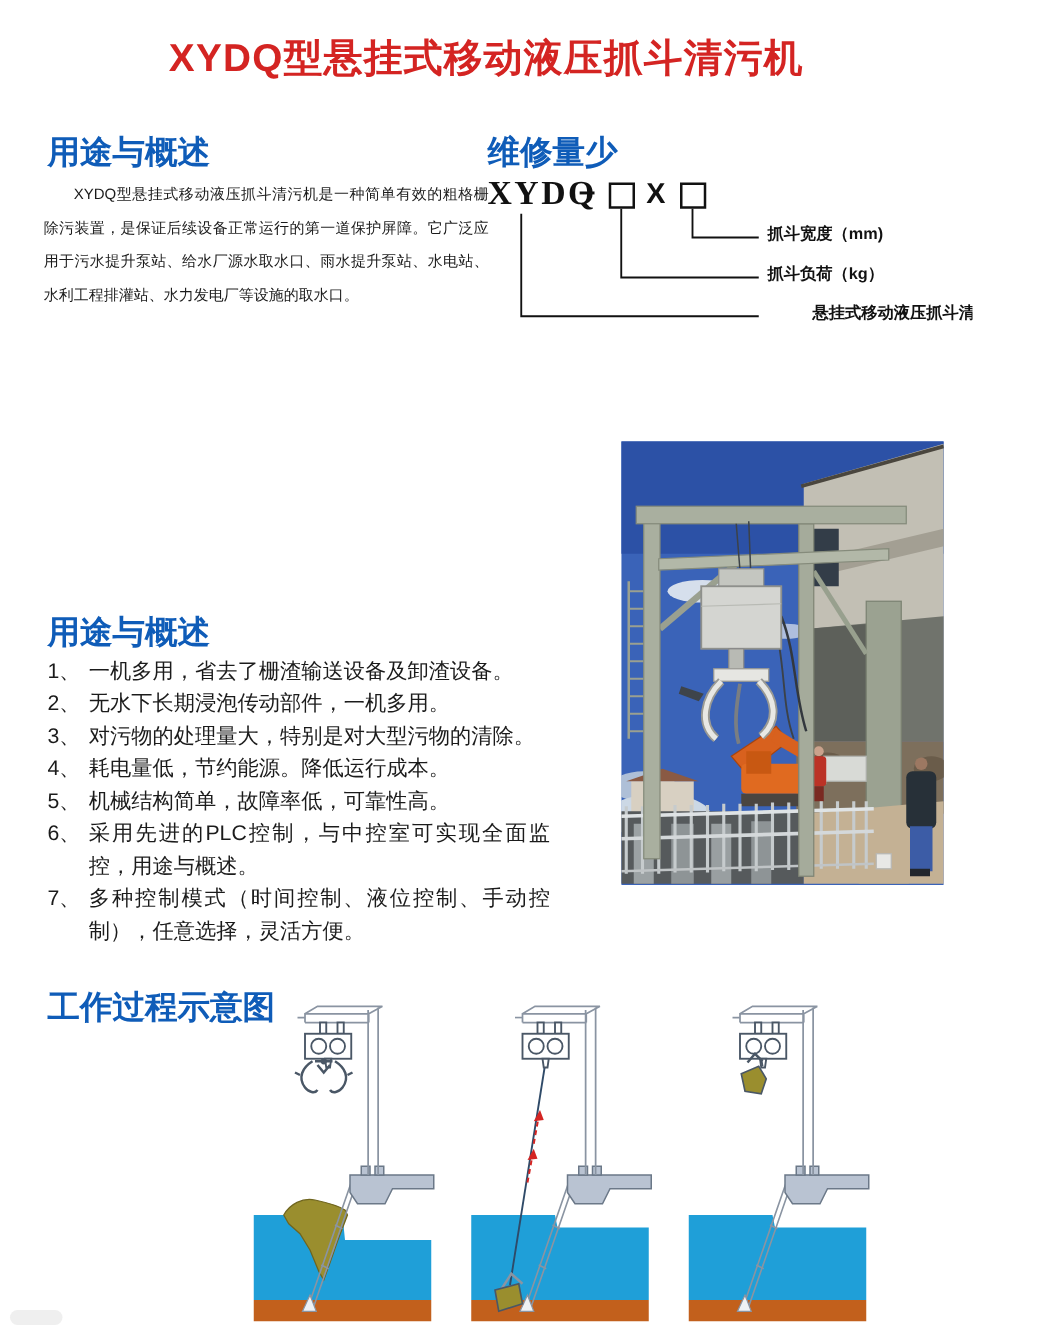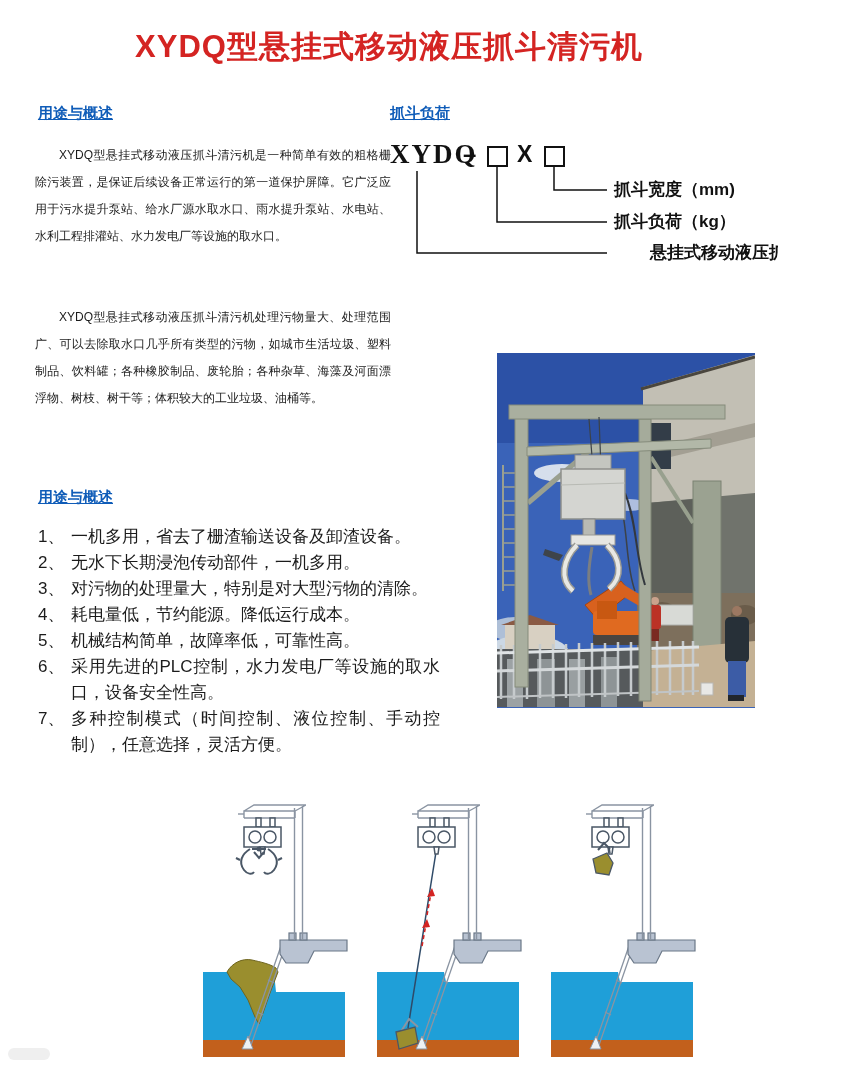--- a/index.html
+++ b/index.html
@@ -5,36 +5,35 @@
   html,body{margin:0;padding:0;background:#ffffff;}
   .page{
     position:relative;width:778px;height:1070px;background:#fff;overflow:hidden;
     font-family:"Liberation Sans","DejaVu Sans",sans-serif;color:#1b1b1b;
   }
   .title{
     position:absolute;left:0;top:26px;width:100%;text-align:center;
     font-size:31px;font-weight:bold;letter-spacing:1px;color:var(--title-red,#d42422);
   }
   .h2{
-    position:absolute;font-size:15px;font-weight:bold;color:var(--heading-blue,#0f5cb8);
+    position:absolute;font-size:26px;font-weight:bold;color:var(--heading-blue,#0f5cb8);
     white-space:nowrap;
-    text-decoration:underline;
   }
   .para{
     position:absolute;left:35px;width:356px;font-size:12px;line-height:27px;
     text-align:justify;text-indent:2em;
   }
   .features{position:absolute;left:38px;top:524px;width:402px;font-size:17px;line-height:26px;}
   .feat{display:flex;}
   .feat .num{flex:0 0 33px;}
   .feat .txt{flex:1;text-align:justify;}
   
   .mcode{position:absolute;font-weight:bold;color:#111;}
   .mbox{position:absolute;width:17px;height:17px;border:2px solid #111;background:#fff;}
-  .mlabel{position:absolute;left:614px;font-size:17px;font-weight:bold;white-space:nowrap;color:#111;}
+  .mlabel{position:absolute;left:614px;font-size:13px;font-weight:bold;white-space:nowrap;color:#111;}
   .abs-svg{position:absolute;}
   .smudge{position:absolute;left:8px;top:1048px;width:42px;height:12px;background:#c9c9c9;
     opacity:.3;border-radius:6px;}
   
   .fl{stroke:var(--line-grey,#8a94a2);stroke-width:1.4;fill:none;}
   .tbox{stroke:#4a5766;stroke-width:1.5;fill:#fff;}
   .mech{fill:var(--machine-grey,#b9c3d2);stroke:#6b7888;stroke-width:1.2;}
   .water{fill:var(--water-blue,#1f9fd8);}
   .ground{fill:var(--ground-orange,#c2601c);}
   .debris{fill:var(--debris-olive,#9a8e2e);stroke:#6f651f;stroke-width:1;}
@@ -48,21 +47,20 @@
 </style>
 </head>
 <body>
 
 <div class="page">
 
   <div class="title">XYDQ型悬挂式移动液压抓斗清污机</div>
 
   <div class="h2" style="left:38px;top:104px;">用途与概述</div>
   <div class="para" style="top:142px;">XYDQ型悬挂式移动液压抓斗清污机是一种简单有效的粗格栅除污装置，是保证后续设备正常运行的第一道保护屏障。它广泛应用于污水提升泵站、给水厂源水取水口、雨水提升泵站、水电站、水利工程排灌站、水力发电厂等设施的取水口。</div>
-  <div class="para" style="top:304px;">XYDQ型悬挂式移动液压抓斗清污机处理污物量大、处理范围广、可以去除取水口几乎所有类型的污物，如城市生活垃圾、塑料制品、饮料罐；各种橡胶制品、废轮胎；各种杂草、海藻及河面漂浮物、树枝、树干等；体积较大的工业垃圾、油桶等。</div>
 
   <div class="h2" style="left:38px;top:488px;">用途与概述</div>
   <div class="features">
     <div class="feat">
       <span class="num">1、</span>
       <span class="txt">一机多用，省去了栅渣输送设备及卸渣设备。</span>
     </div>
     <div class="feat">
       <span class="num">2、</span>
       <span class="txt">无水下长期浸泡传动部件，一机多用。</span>
@@ -74,29 +72,29 @@
     <div class="feat">
       <span class="num">4、</span>
       <span class="txt">耗电量低，节约能源。降低运行成本。</span>
     </div>
     <div class="feat">
       <span class="num">5、</span>
       <span class="txt">机械结构简单，故障率低，可靠性高。</span>
     </div>
     <div class="feat">
       <span class="num">6、</span>
-      <span class="txt">采用先进的PLC控制，水力发电厂等设施的取水口，设备安全性高。</span>
+      <span class="txt">采用先进的PLC控制，与中控室可实现全面监控，用途与概述。</span>
     </div>
     <div class="feat">
       <span class="num">7、</span>
       <span class="txt">多种控制模式（时间控制、液位控制、手动控制），任意选择，灵活方便。</span>
     </div>
   </div>
 
-  <div class="h2" style="left:390px;top:104px;">抓斗负荷</div>
+  <div class="h2" style="left:390px;top:104px;">维修量少</div>
   <span class="mcode" style="left:390px;top:139px;font-size:27px;letter-spacing:2px;font-family:Liberation Serif, serif;">XYDQ</span>
   <span class="mcode" style="left:463px;top:140px;font-size:24px;">–</span>
   <span class="mbox" style="left:487px;top:146px;"></span>
   <span class="mcode" style="left:517px;top:141px;font-size:23px;">X</span>
   <span class="mbox" style="left:544px;top:146px;"></span>
 
   <svg class="abs-svg" style="left:390px;top:135px;" width="230" height="130" viewBox="0 0 230 130">
     <path class="mline" d="M164,32 V55 H217"></path>
     <path class="mline" d="M107,32 V87 H217"></path>
     <path class="mline" d="M27,36 V118 H217"></path>
@@ -199,20 +197,21 @@
       <rect x="74" y="182" width="44" height="10" fill="#e6e6e2" stroke="#9a9a94"></rect>
       <polygon points="48,196 66,202 62,208 46,202" fill="#3e444a"></polygon>
       <path d="M80,192 C66,206 62,226 76,238" stroke="#9a9a94" stroke-width="7" fill="none"></path>
       <path d="M80,192 C66,206 62,226 76,238" stroke="#e8e8e4" stroke-width="4" fill="none"></path>
       <path d="M110,192 C124,206 126,224 112,236" stroke="#9a9a94" stroke-width="7" fill="none"></path>
       <path d="M110,192 C124,206 126,224 112,236" stroke="#e8e8e4" stroke-width="4" fill="none"></path>
       <path d="M95,194 C92,212 90,228 94,242" stroke="#7a7e82" stroke-width="3" fill="none"></path>
     </g>
   </svg>
 
+  <div class="h2" style="left:38px;top:788px;">工作过程示意图</div>
 
   <svg class="abs-svg" style="left:198px;top:800px;" width="152" height="262" viewBox="0 0 152 262">
     <path class="water" d="M5,172 L76,172 L78,192 L147,192 L147,240 L5,240 Z"></path>
     <rect class="ground" x="5" y="240" width="142" height="17"></rect>
     <path class="debris" d="M29,172 C34,163 44,158 54,160 C63,162 72,164 78,168 L80,172 L72,193 L65,213 L61,224 L57,217 L50,200 L42,187 L33,179 Z"></path>
     <path class="screen" d="M84,143 L48,247 M88,144 L52,248"></path>
     <path class="screen" d="M70,180 L76,183 M59,212 L65,215"></path>
     <path d="M44,249 L50,236 L55,249 Z" fill="#eef1f4" stroke="#8a94a2" stroke-width="1"></path>
     <path class="mech" d="M82,140 L149,140 L149,151 L116,151 L110,163 L88,163 L82,154 Z"></path>
     <rect class="mech" x="91" y="133" width="7" height="7"></rect>

